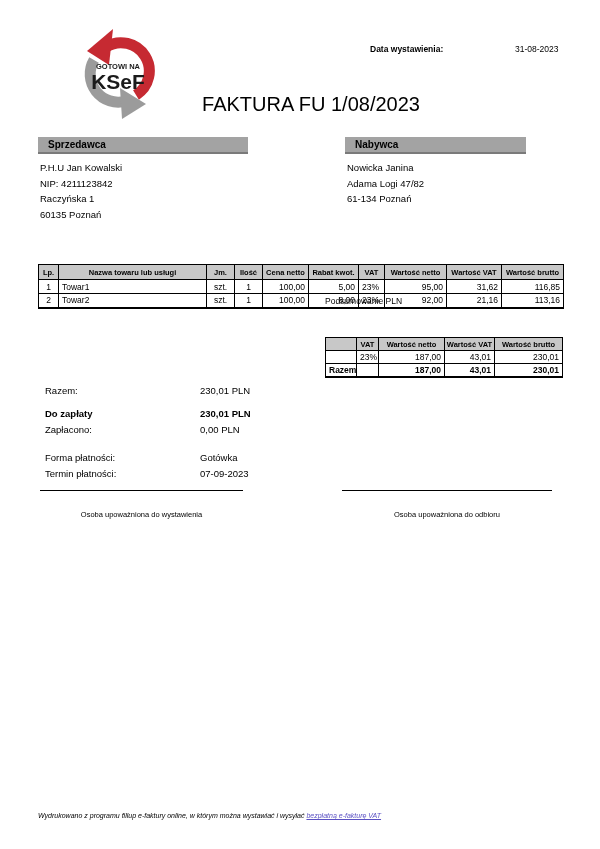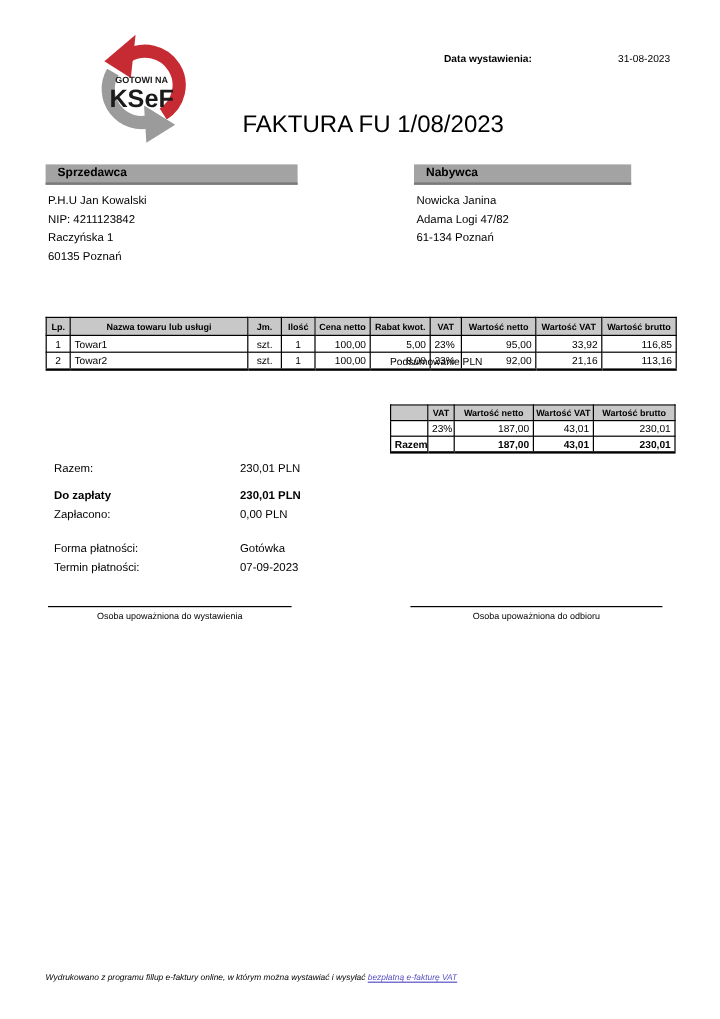--- a/index.html
+++ b/index.html
@@ -40,21 +40,21 @@
   .summary tr.total td { font-weight:bold; border-bottom-width:2px; }
 
   .l { text-align:left; } .c { text-align:center; } .r { text-align:right; }
 
   
   .pay-row { position:absolute; left:45px; font-size:9.5px; }
   .pay-row .val { position:absolute; left:155px; top:0; white-space:nowrap; }
   .bold { font-weight:bold; }
 
   
-  .sig { position:absolute; top:505px; border-top:1px solid #000; font-size:7.5px; text-align:center; padding-top:3px; }
+  .sig { position:absolute; top:490px; border-top:1px solid #000; font-size:7.5px; text-align:center; padding-top:19px; }
   .sig-left  { left:40px;  width:203px; }
   .sig-right { left:342px; width:210px; }
 
   
   .footer { position:absolute; left:38px; top:812px; font-size:7px; font-style:italic; white-space:nowrap; }
   .footer-link { color:#5a50c3; text-decoration:underline; cursor:pointer; }
 </style>
 </head>
 <body>
 
@@ -117,21 +117,21 @@
     </tr>
     <tr>
       <td class="c">1</td>
       <td class="l">Towar1</td>
       <td class="c">szt.</td>
       <td class="c">1</td>
       <td class="r">100,00</td>
       <td class="r">5,00</td>
       <td class="l">23%</td>
       <td class="r">95,00</td>
-      <td class="r">33,92</td>
+      <td class="r">31,62</td>
       <td class="r">116,85</td>
     </tr>
     <tr>
       <td class="c">2</td>
       <td class="l">Towar2</td>
       <td class="c">szt.</td>
       <td class="c">1</td>
       <td class="r">100,00</td>
       <td class="r">8,00</td>
       <td class="l">23%</td>

